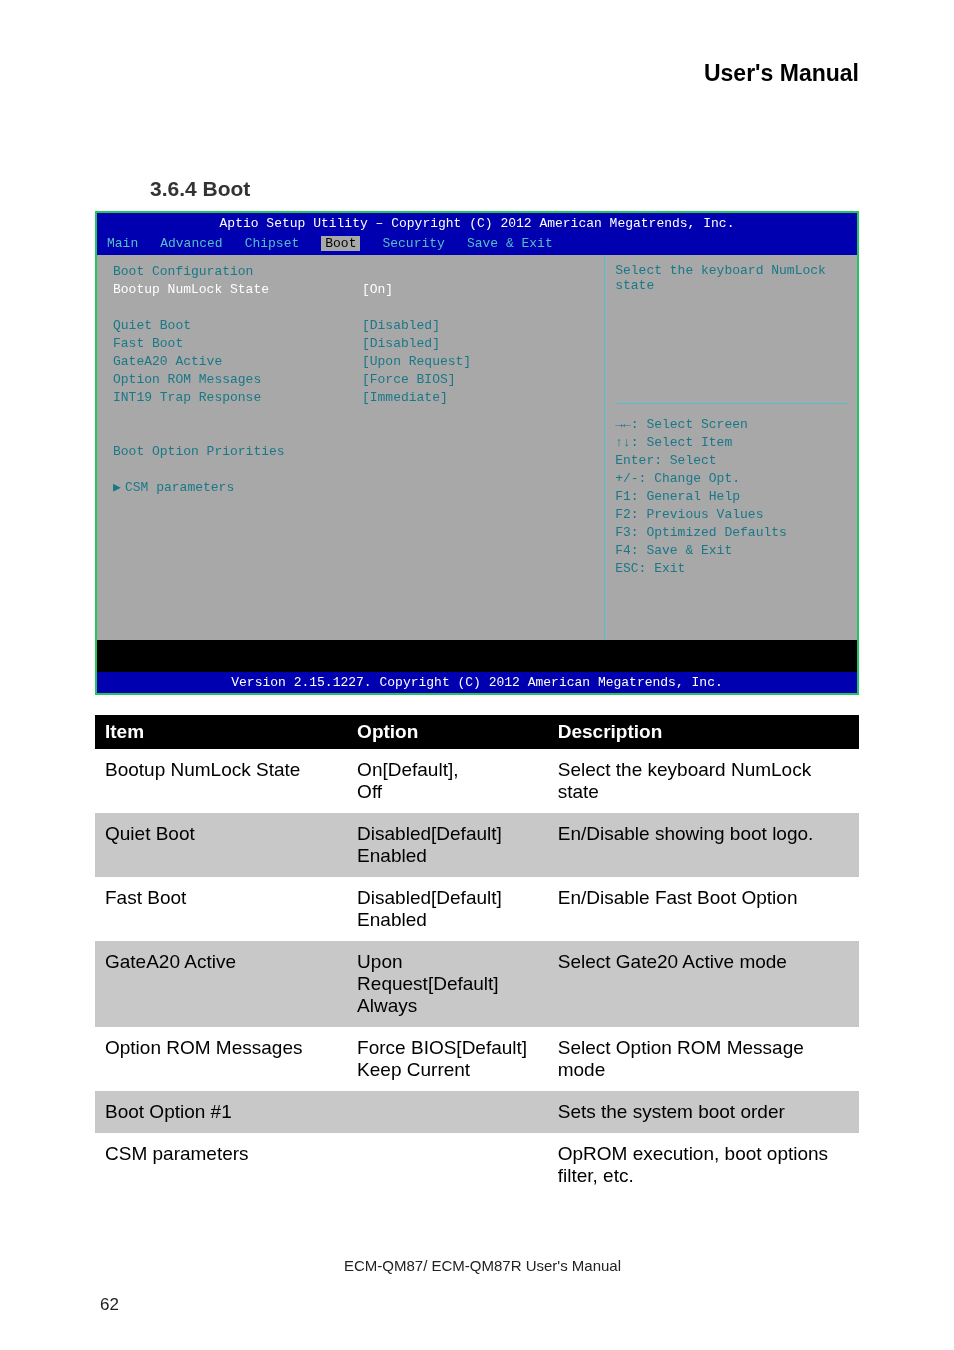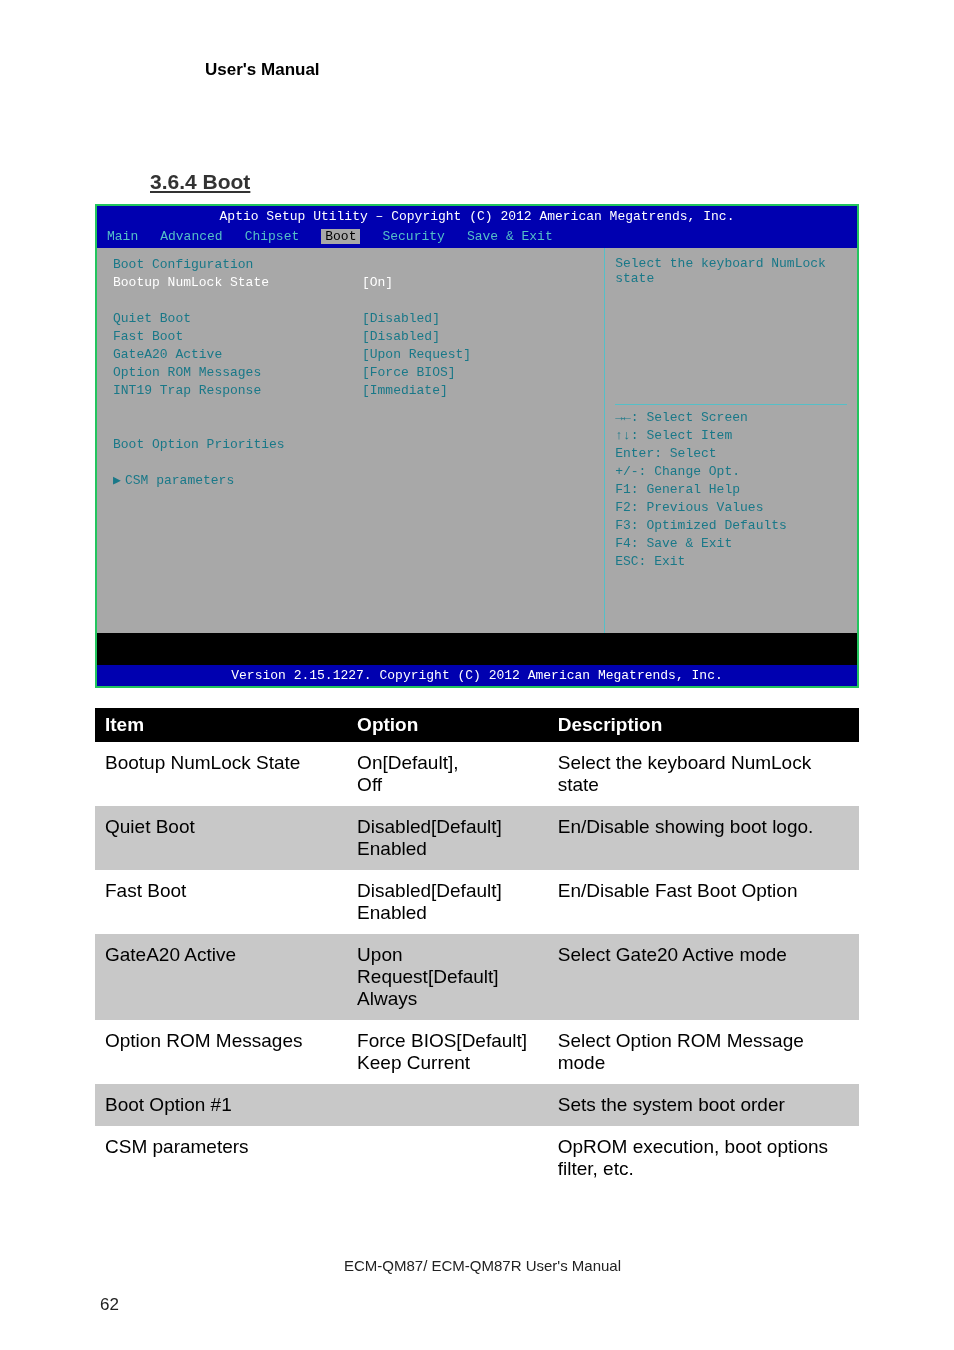--- a/index.html
+++ b/index.html
@@ -8,31 +8,31 @@
     height: 1350px;
     background: #fff;
     font-family: Arial, sans-serif;
     position: relative;
   }
   .page {
     padding: 60px 95px 0 95px;
   }
   .doc-title {
     font-weight: bold;
-    font-size: 17px;
+    font-size: 23px;
     margin-bottom: 90px;
     margin-left: 110px;
+    text-align: right;
   }
   .section-title {
     font-weight: bold;
     color: #333;
     font-size: 21px;
     margin-bottom: 10px;
     margin-left: 55px;
-    text-decoration: underline;
   }
 
   .bios {
     font-family: "Liberation Mono","Consolas","Courier New",monospace;
     font-size: 13px;
     border: 2px solid #22c55e;
     background: #000;
   }
   .bios-titlebar {
     background: #0000b0;
@@ -74,21 +74,21 @@
   .bios-white { color: #fff; }
   .bios-right {
     flex: 1;
     padding: 8px 10px;
     color: #197888;
     display: flex;
     flex-direction: column;
   }
   .bios-help-top { flex: 0 0 auto; }
   .bios-help-sep { flex: 1; }
-  .bios-keys { border-top: 1px solid #55bfc7; padding-top: 4px; line-height: 18px; }
+  .bios-keys { border-top: 1px solid #55bfc7; padding-top: 12px; line-height: 18px; }
   .bios-footer {
     background: #0000b0;
     color: #fff;
     text-align: center;
     padding: 3px 0;
     margin-top: 32px;
   }
   .bios-spacer { height: 18px; }
   .submenu .arrow { width: 12px; display: inline-block; }
 

